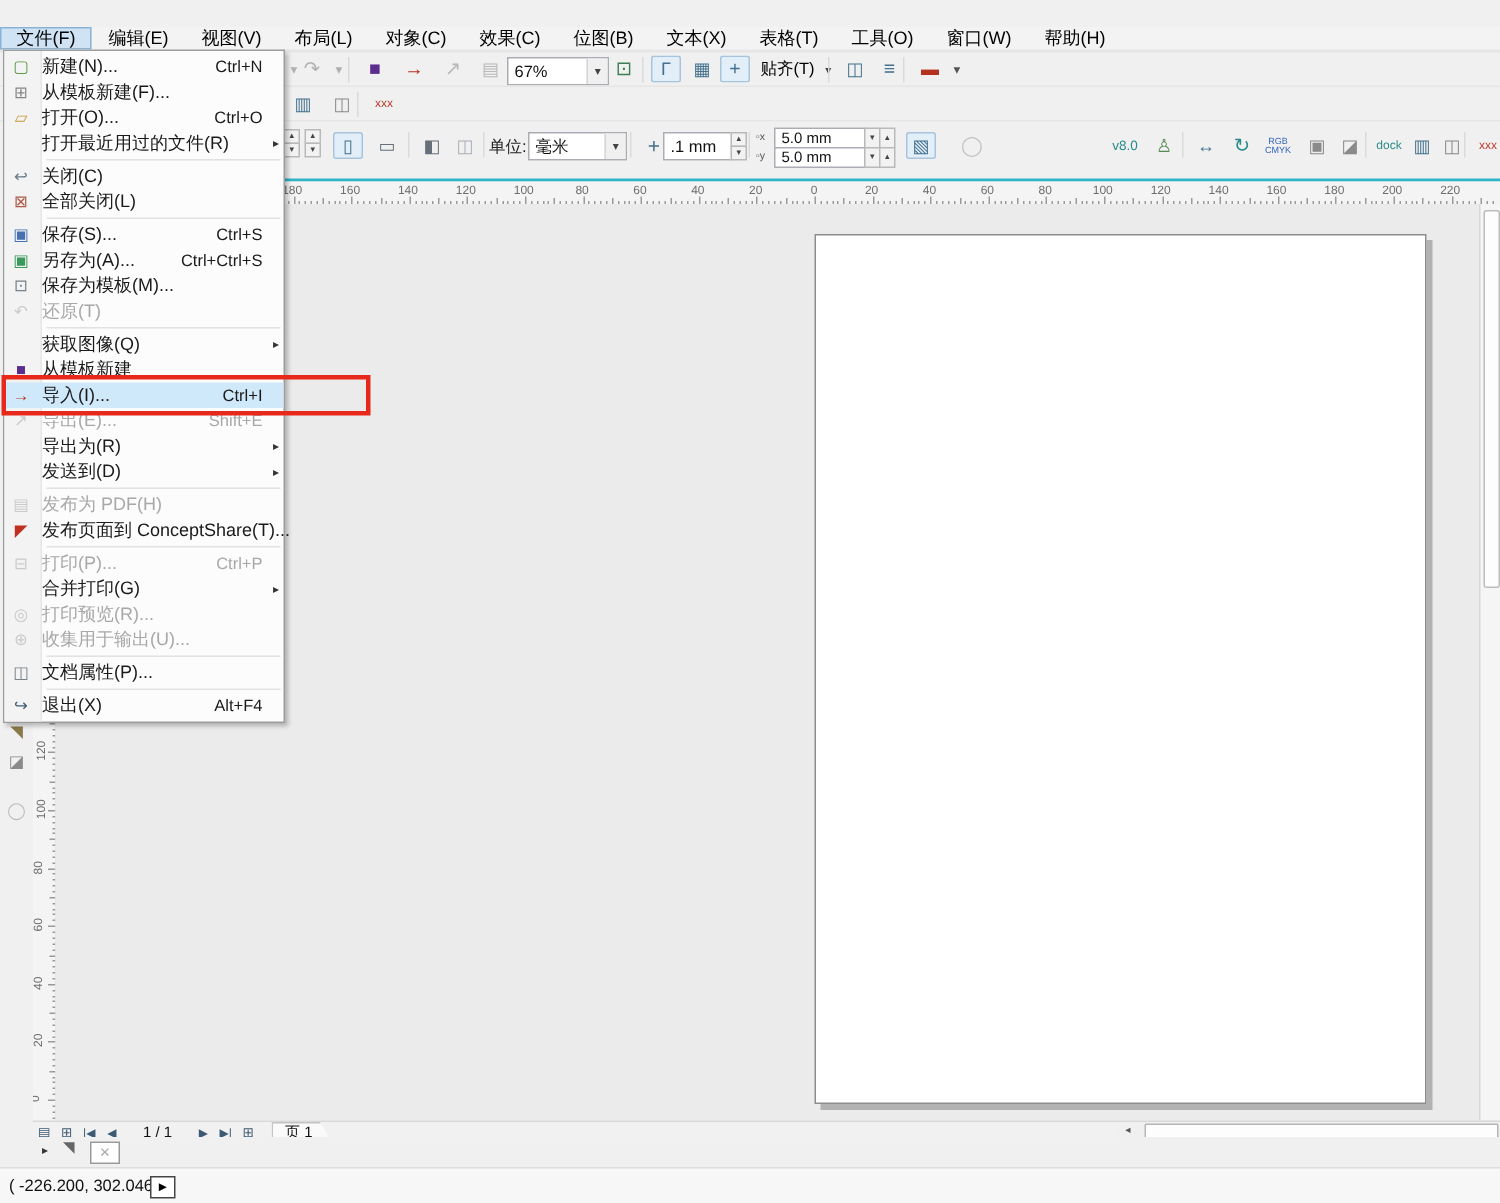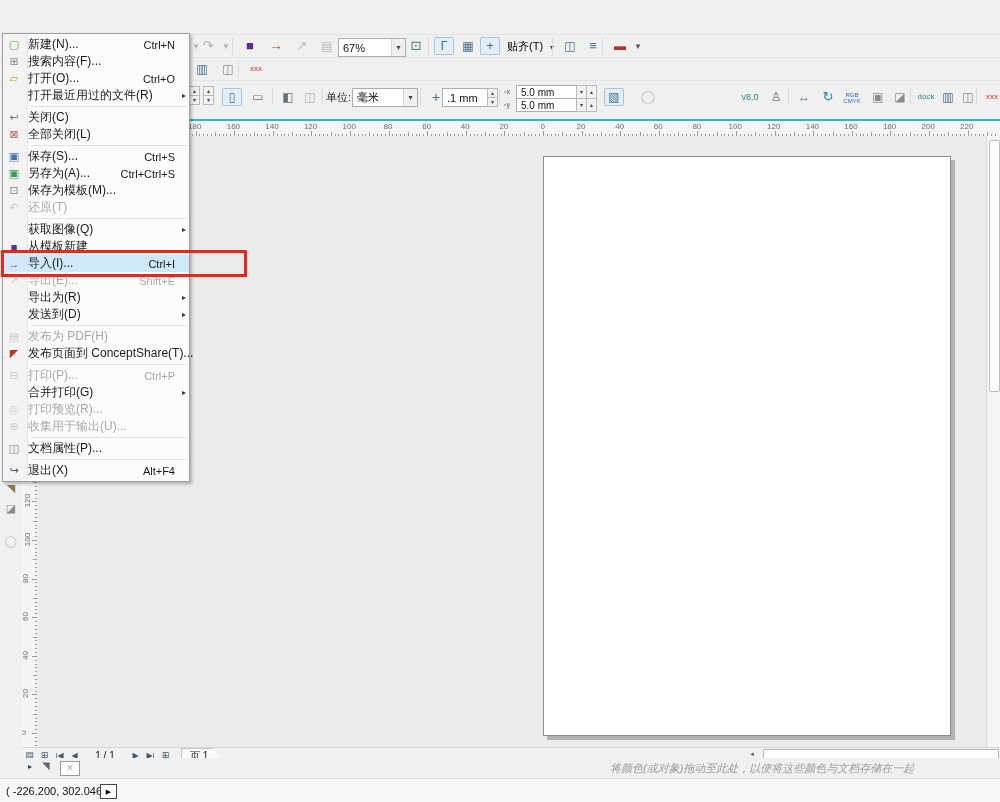--- a/index.html
+++ b/index.html
@@ -110,20 +110,34 @@
   .mrow.hl{background:#cfe8fa;}
   .msep{height:1px;background:#e2e2e2;margin:2px 2px 2px 28px;}
   #red-annotation{position:absolute;border:3px solid #e8281a;z-index:60;pointer-events:none;}
 </style>
 </head>
 <body>
 
 <div id="app">
 
 
+  <div id="menubar" class="abs">
+      <span class="menu-item active">文件(F)</span>
+      <span class="menu-item">编辑(E)</span>
+      <span class="menu-item">视图(V)</span>
+      <span class="menu-item">布局(L)</span>
+      <span class="menu-item">对象(C)</span>
+      <span class="menu-item">效果(C)</span>
+      <span class="menu-item">位图(B)</span>
+      <span class="menu-item">文本(X)</span>
+      <span class="menu-item">表格(T)</span>
+      <span class="menu-item">工具(O)</span>
+      <span class="menu-item">窗口(W)</span>
+      <span class="menu-item">帮助(H)</span>
+    </div>
 
   <div id="toolbar1" class="abs tbar">
     <div class="field" style="left:338px;top:3px;width:62px;height:17px;">
       <span>67%</span>
       <span class="combo-arrow">▾</span>
     </div>
     <div class="abs" style="left:503px;top:3px;height:17px;line-height:17px;font-size:11px;padding:0 4px;">
       <span>贴齐(T)</span>
       <span style="font-size:8px;color:#444;margin-left:4px;">▾</span>
     </div>
@@ -701,38 +715,37 @@
   </div>
   <div id="hscroll" class="abs">
     <span class="arrow">◂</span>
     <div class="thumb"></div>
   </div>
 
   <div id="palette-row" class="abs">
     <span id="flyout-arrow">▸</span>
     <span id="eyedropper">◥</span>
     <span id="no-color-well">✕</span>
-    <span id="palette-hint">将颜色(或对象)拖动至此处，以便将这些颜色与文档存储在一起</span>
   </div>
 
   <div id="statusbar" class="abs">
     <span id="coords">( -226.200, 302.046 )</span>
     <span id="coords-flyout">▶</span>
   </div>
 
   <div id="filemenu" class="abs">
     <div class="gutter"></div>
   <div class="mrow">
         <span class="mi" style="color: rgb(90, 154, 74);">▢</span>
         <span class="mlabel">新建(N)...</span>
         <span class="mshort">Ctrl+N</span>
       </div>
       <div class="mrow">
         <span class="mi" style="color: rgb(136, 136, 136);">⊞</span>
-        <span class="mlabel">搜索内容(F)...</span>
+        <span class="mlabel">从模板新建(F)...</span>
         <span class="mshort"></span>
       </div>
       <div class="mrow">
         <span class="mi" style="color: rgb(196, 154, 58);">▱</span>
         <span class="mlabel">打开(O)...</span>
         <span class="mshort">Ctrl+O</span>
       </div>
       <div class="mrow">
         <span class="mi"></span>
         <span class="mlabel">打开最近用过的文件(R)</span>

